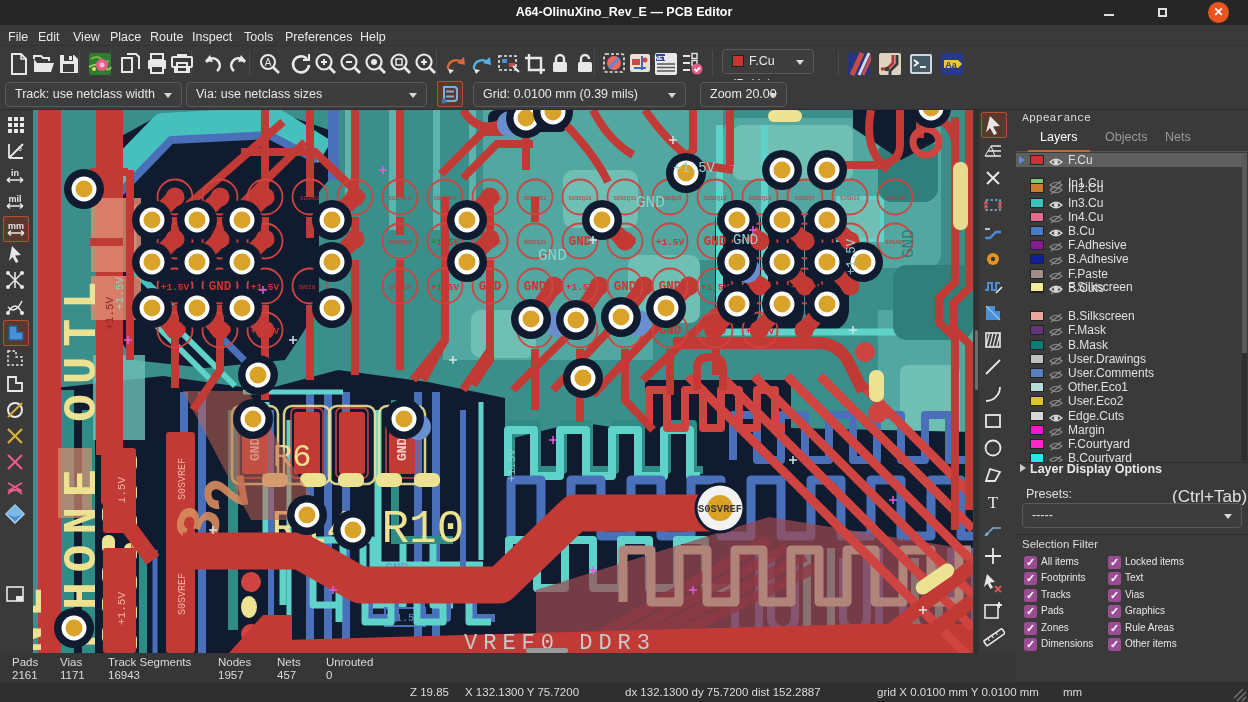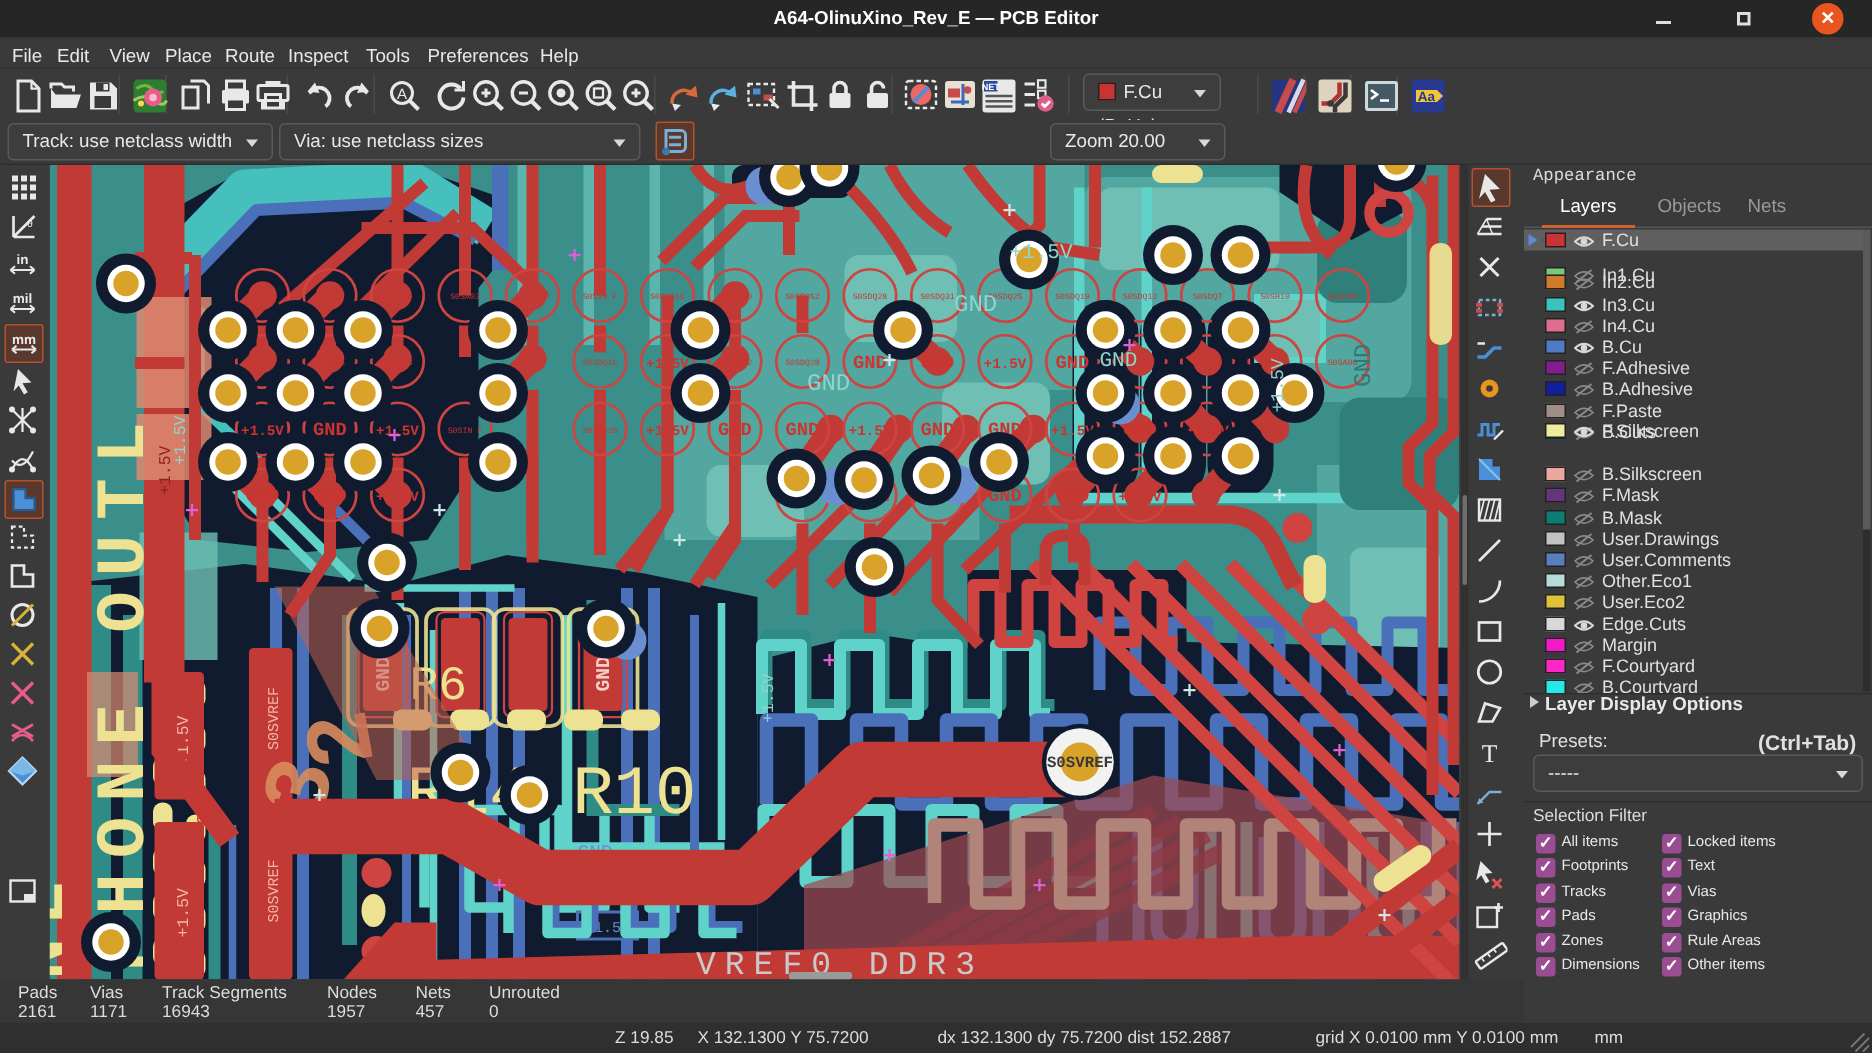--- a/index.html
+++ b/index.html
@@ -279,21 +279,22 @@
 <div class="combo" style="left:722px;top:3px;width:92px;"><span style="display:inline-block;width:12px;height:12px;background:#c83434;border:1px solid #222;vertical-align:-2px;margin-right:5px;"></span>F.Cu (PgUp)<div class="arr"></div></div>
 </div>
 <div id="toolbar2" class="abs">
 <div class="combo" style="left:5px;top:2px;width:177px;">Track: use netclass width<div class="arr"></div></div>
 <div class="combo" style="left:186px;top:2px;width:241px;">Via: use netclass sizes<div class="arr"></div></div>
 <div class="abs seltool" style="left:437px;top:1px;width:26px;height:26px;"><svg class="" style="" width="24" height="24" viewBox="0 0 24 24">
         <path d="M6 5 h10 a3 3 0 0 1 3 3 v8 a3 3 0 0 1 -3 3 h-10 z" fill="none" stroke="#7ab0d8" stroke-width="2"></path>
         <path d="M8 9.5 h8 M8 14.5 h8" stroke="#7ab0d8" stroke-width="2"></path>
         <circle cx="6" cy="19" r="2.5" fill="#3a78b0"></circle>
       </svg></div>
-<div class="combo" style="left:700px;top:2px;width:117px;">Zoom 20.00<div class="arr"></div></div>
+<div class="combo" style="left:473px;top:2px;width:213px;">Grid: 0.0100 mm (0.39 mils)<div class="arr"></div></div>
+<div class="combo" style="left:700px;top:2px;width:87px;">Zoom 20.00<div class="arr"></div></div>
 </div>
 <div class="abs" style="left:33px;top:110px;width:940px;height:543px;overflow:hidden;"><svg width="940" height="543" viewBox="0 0 940 543">
       <rect width="940" height="543" fill="#3b8f8a"></rect>
       <rect x="450" y="0" width="240" height="150" fill="#52a7a0"></rect>
       <rect x="410" y="150" width="210" height="100" fill="#52a7a0"></rect>
       <rect x="690" y="8" width="218" height="150" rx="14" fill="#52a7a0"></rect>
       <rect x="845" y="200" width="95" height="245" fill="#52a7a0"></rect>
       <rect x="312" y="0" width="7" height="120" fill="#5bb5ad"></rect>
       <rect x="356" y="0" width="7" height="120" fill="#5bb5ad"></rect>
       <rect x="400" y="0" width="7" height="120" fill="#5bb5ad"></rect>
@@ -1246,21 +1247,21 @@
         <path d="M2 10 L12 2" stroke="#8a8a8a" stroke-width="1.4"></path>
       </svg></div>
     <div class="laytxt">B.Courtyard</div>
   </div>
 <div class="abs" style="left:1242px;top:153px;width:5px;height:308px;background:#2e2e2e;"></div>
 <div class="abs" style="left:1242px;top:153px;width:5px;height:200px;background:#5a5a5a;"></div>
 <div class="abs" style="left:1016px;top:462px;width:232px;height:17px;background:#3a3a3a;border-top:1px solid #2e2e2e;"></div>
 <div class="abs" style="left:1020px;top:464px;width:0;height:0;border-top:4px solid transparent;border-bottom:4px solid transparent;border-left:6px solid #ccc;"></div>
 <div class="abs" style="left:1030px;top:462px;color:#e8e8e8;font-size:12.5px;font-weight:bold;">Layer Display Options</div>
 <div class="abs" style="left:1026px;top:487px;color:#e0e0e0;font-size:12.5px;">Presets:</div>
-<div class="abs" style="left:1172px;top:487px;color:#e0e0e0;font-size:14px;font-weight:bold;">(Ctrl+Tab)</div>
+<div class="abs" style="left:1172px;top:487px;color:#e0e0e0;font-size:17px;">(Ctrl+Tab)</div>
 <div class="combo abs" style="left:1022px;top:503px;width:220px;">-----<div class="arr"></div></div>
 <div class="abs" style="left:1016px;top:534px;width:232px;height:1px;background:#2e2e2e;"></div>
 <div class="abs" style="left:1022px;top:538px;color:#dcdcdc;font-size:11.5px;">Selection Filter</div>
 <div class="cbx" style="left:1024px;top:556.0px;">✓</div>
 <div class="cbxt" style="left:1041px;top:556.0px;">All items</div>
 <div class="cbx" style="left:1108px;top:556.0px;">✓</div>
 <div class="cbxt" style="left:1125px;top:556.0px;">Locked items</div>
 <div class="cbx" style="left:1024px;top:572.4px;">✓</div>
 <div class="cbxt" style="left:1041px;top:572.4px;">Footprints</div>
 <div class="cbx" style="left:1108px;top:572.4px;">✓</div>

